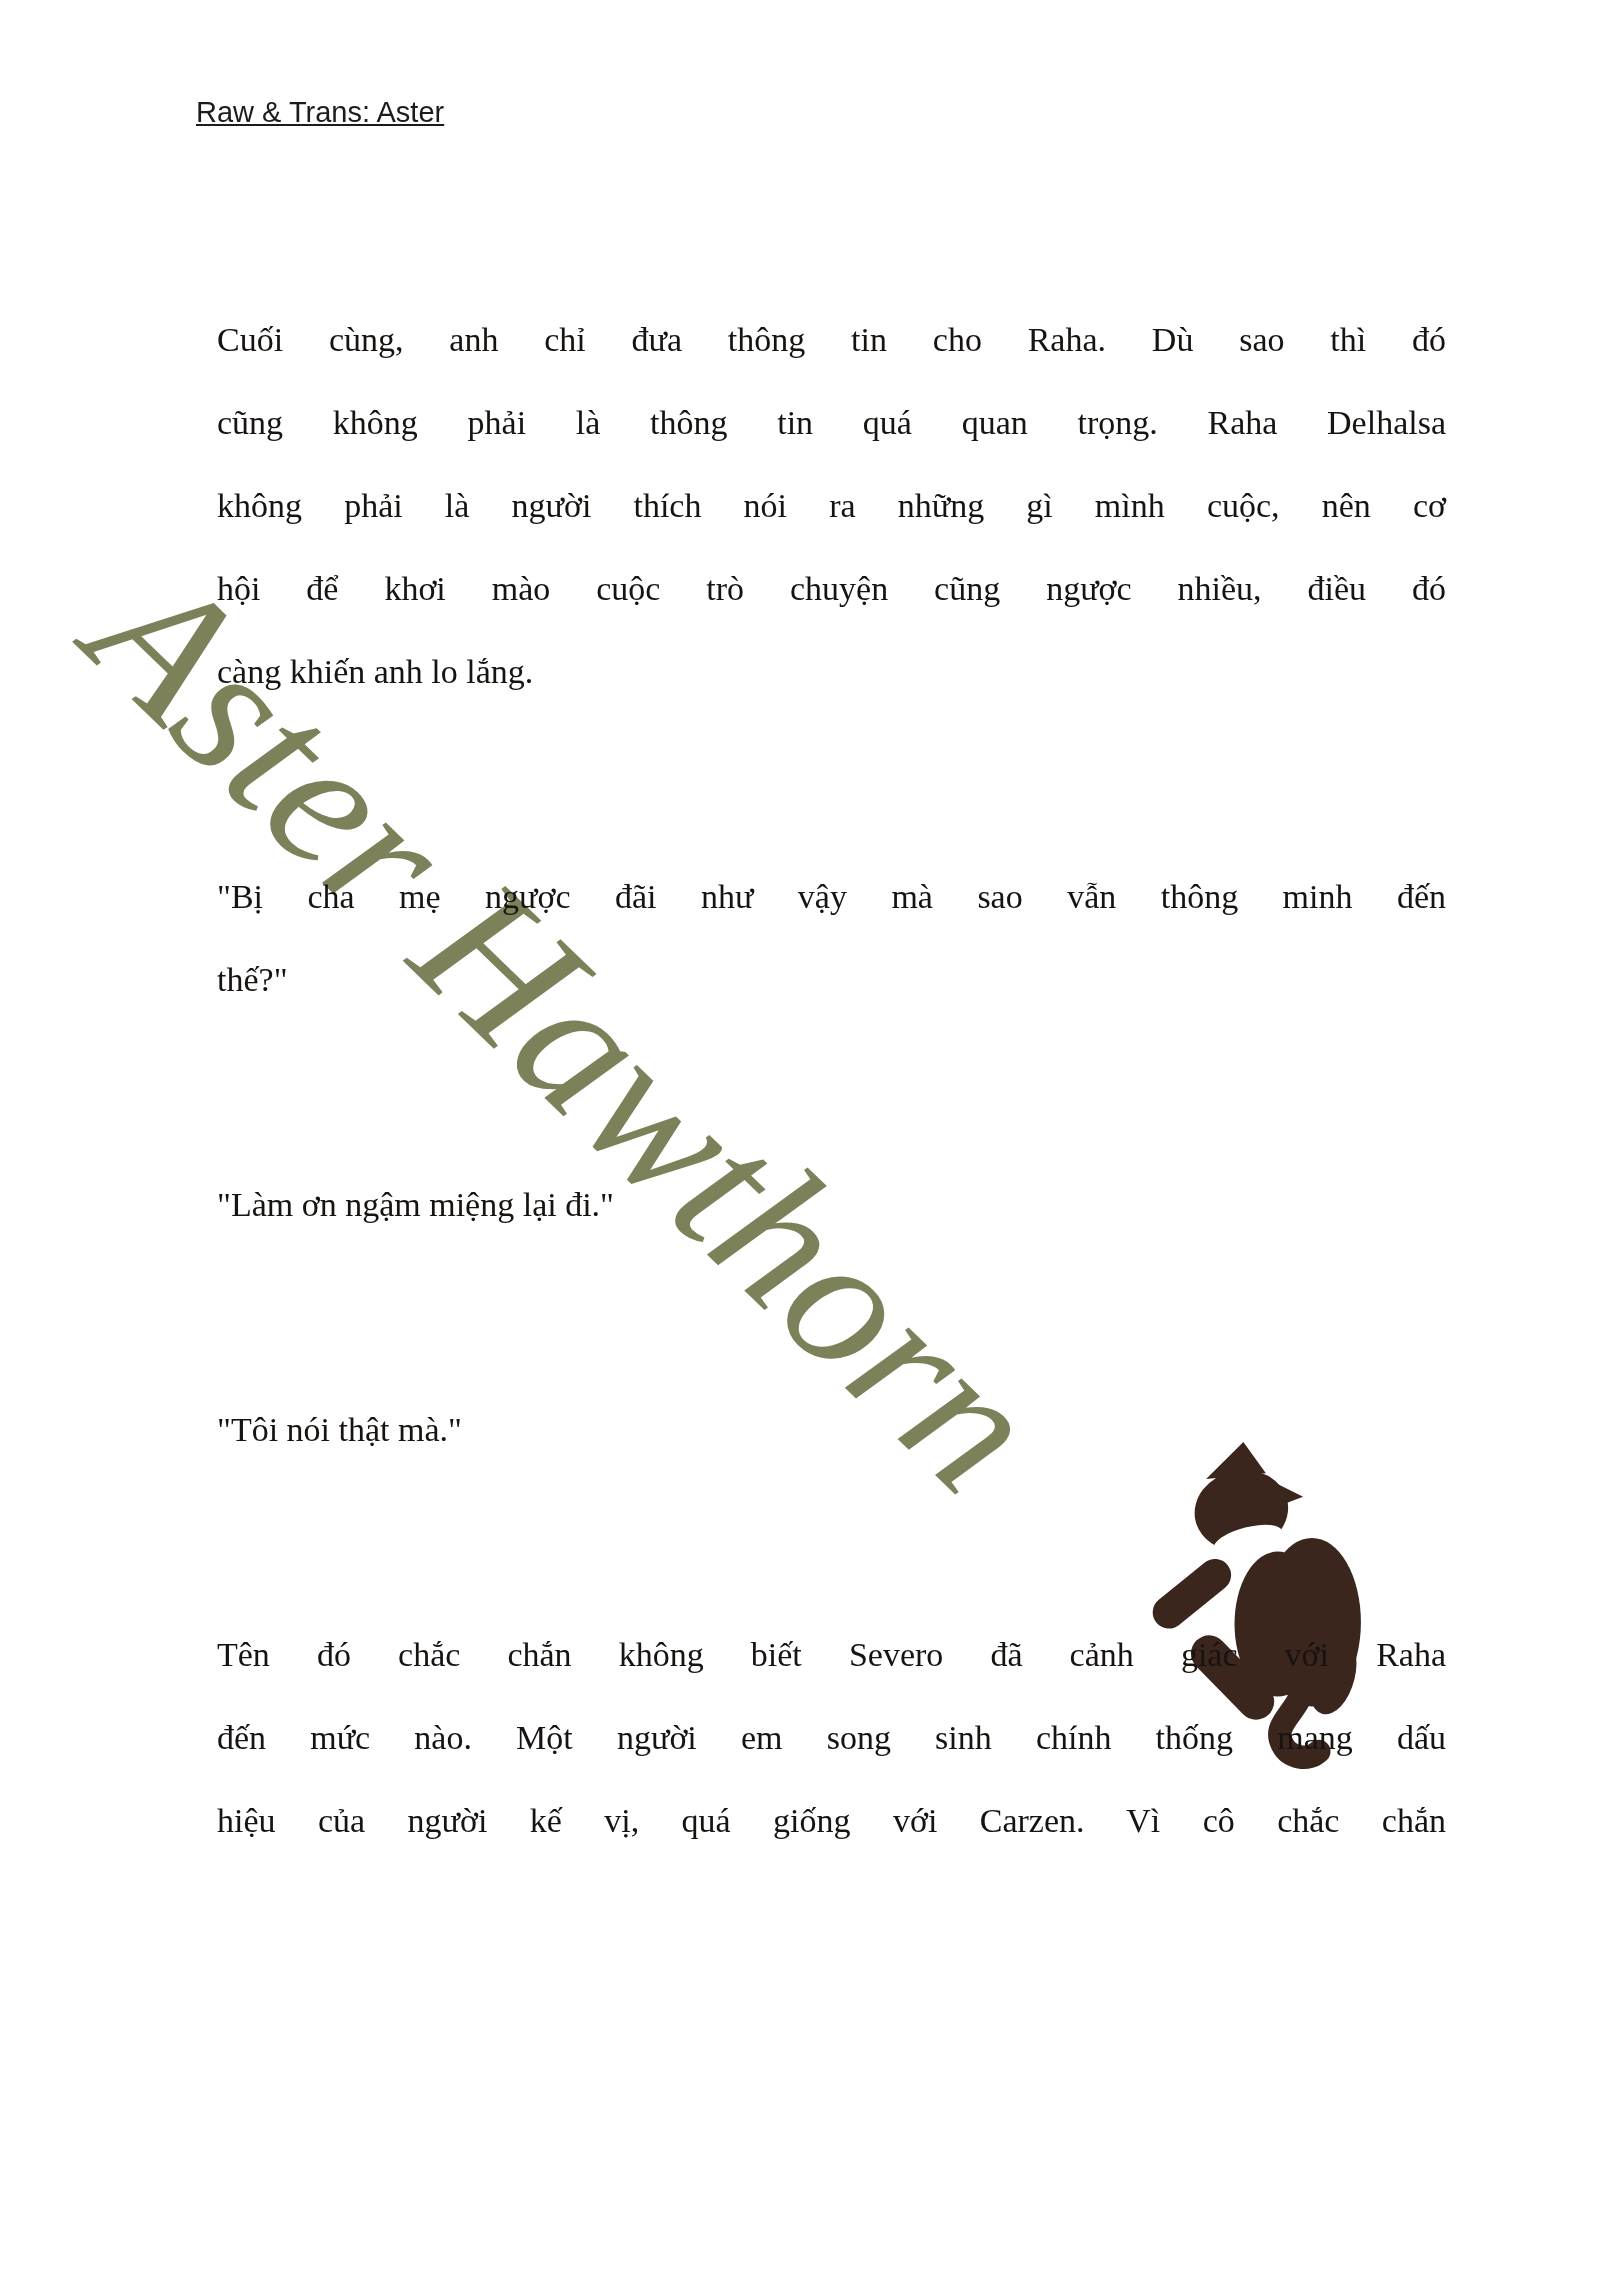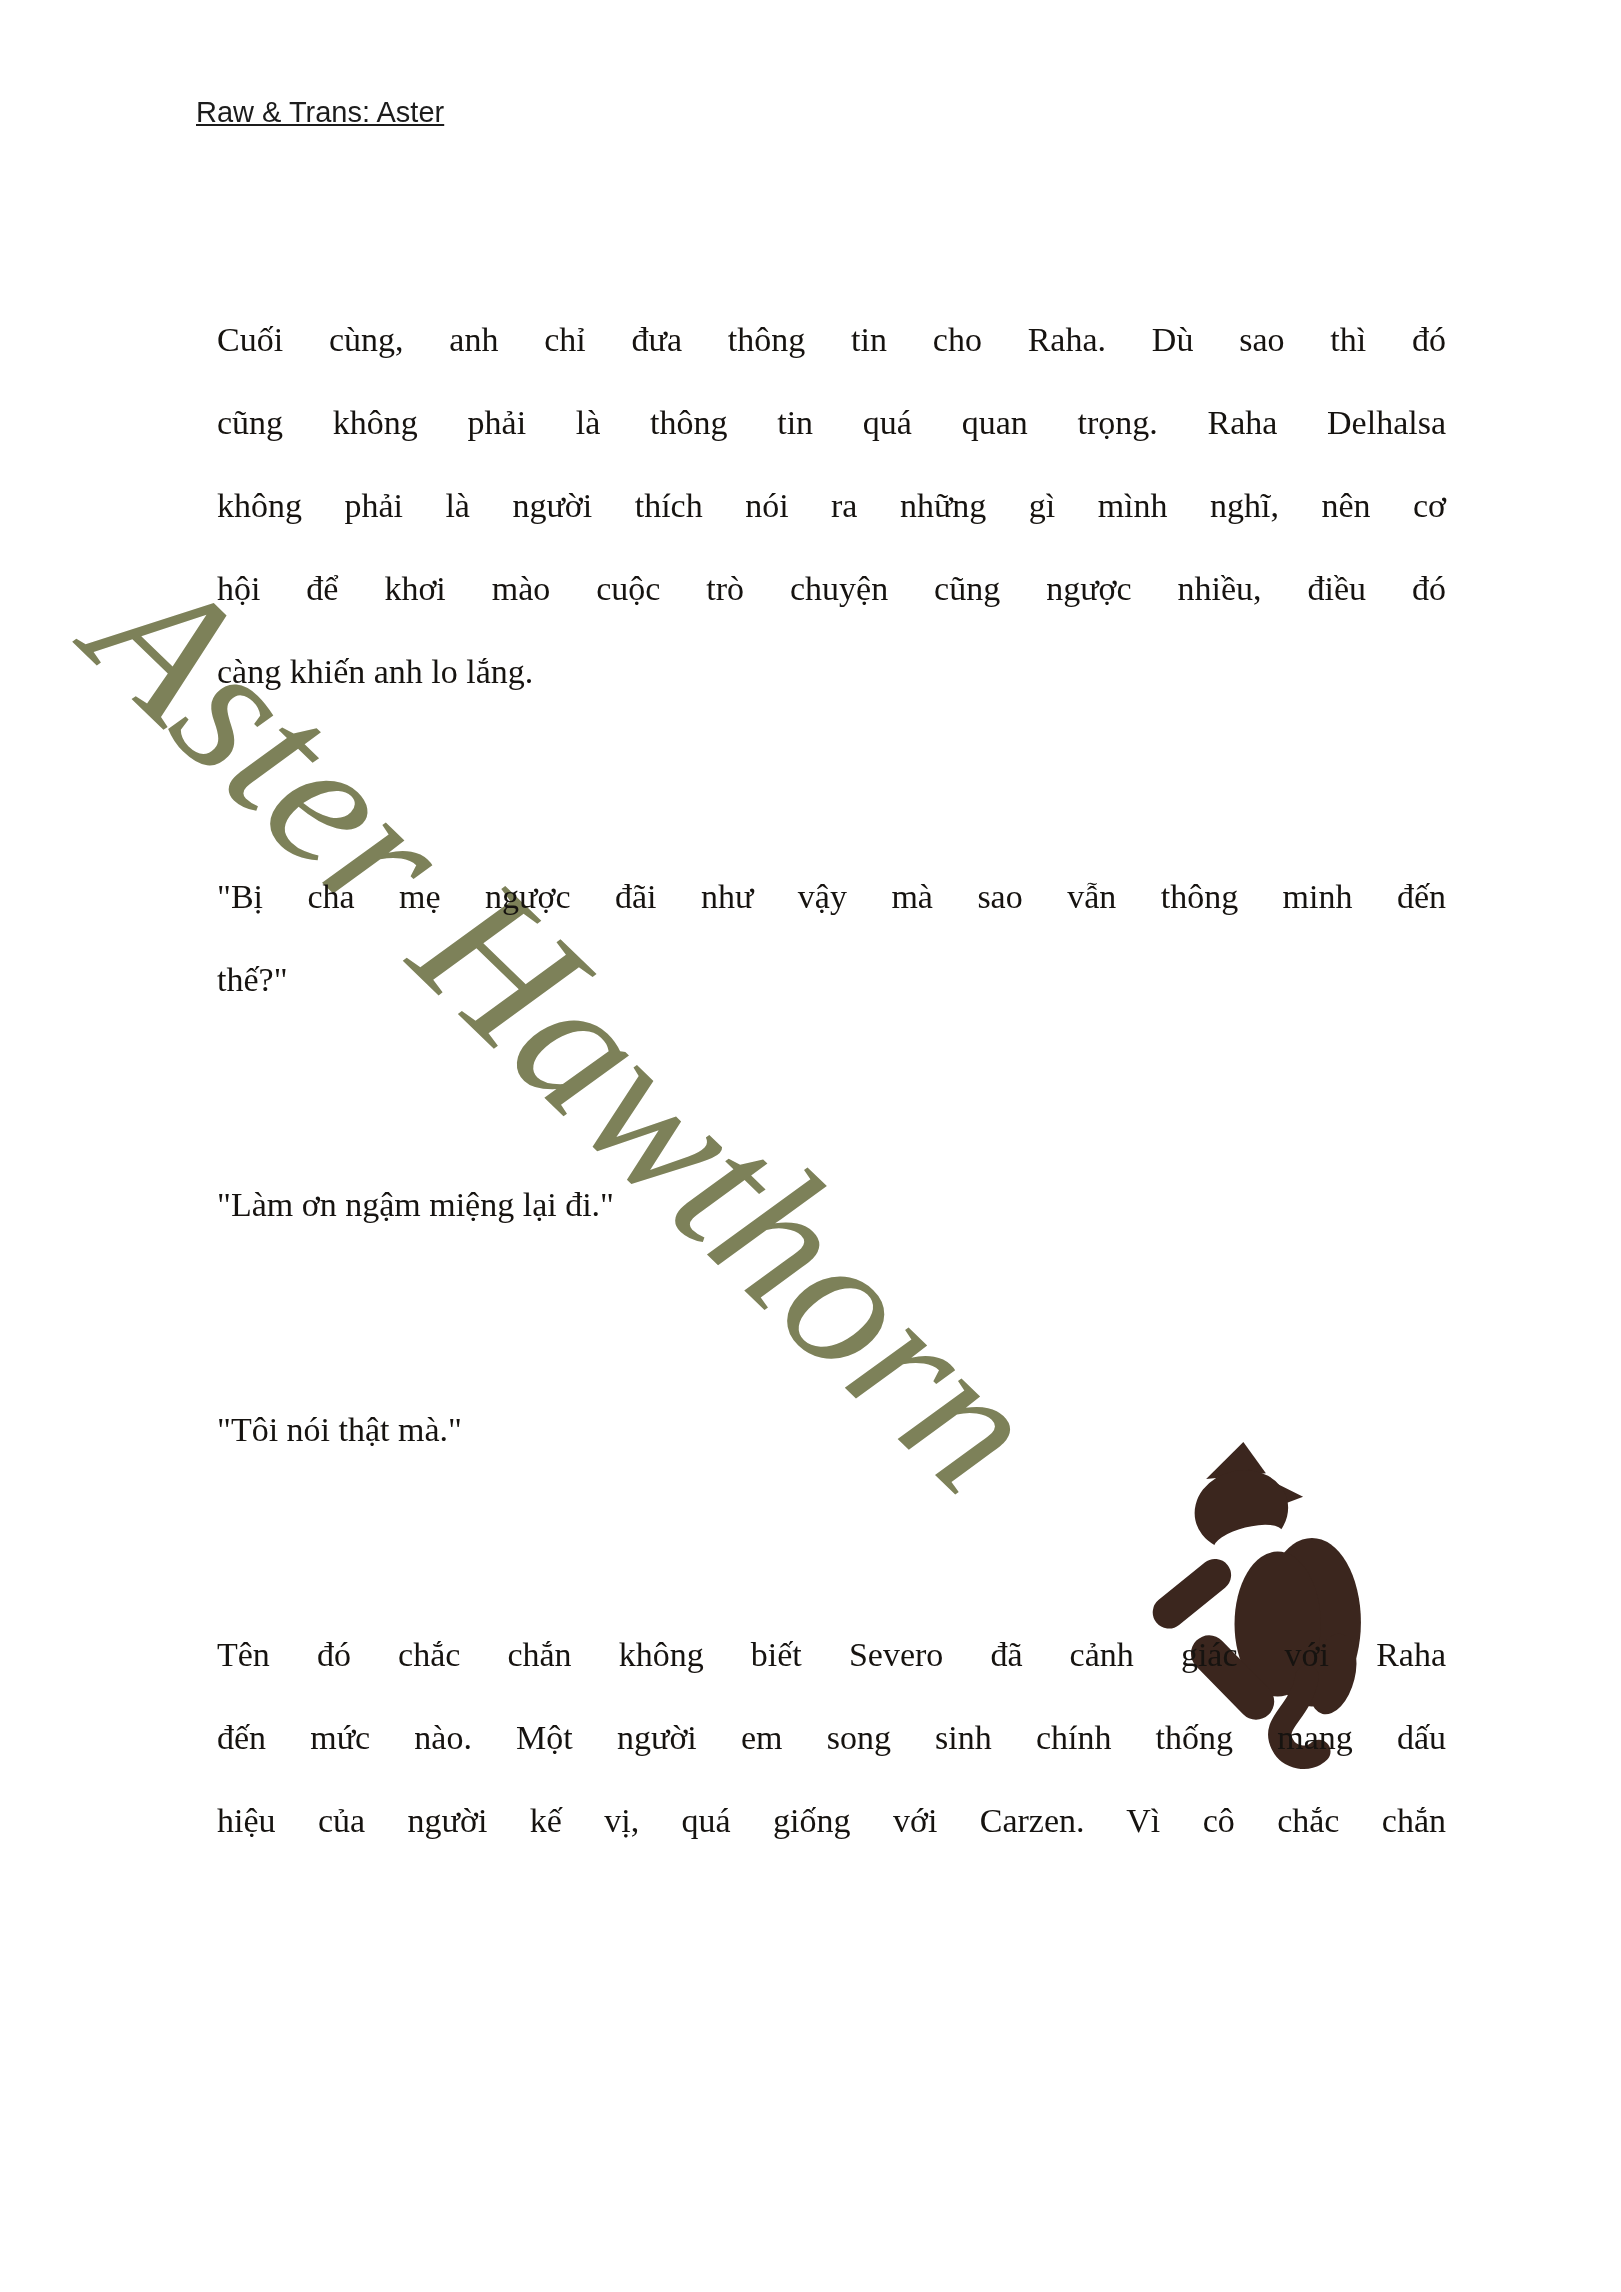--- a/index.html
+++ b/index.html
@@ -103,21 +103,21 @@
       </g>
 
       <ellipse cx="98" cy="106" rx="36" ry="13" fill="#ffffff" transform="rotate(-14 98 106)"></ellipse>
     </svg>
   </div>
 
   <div class="text-content" style="color: rgb(22, 19, 16);">
       <div class="paragraph">
         <div class="para-line">Cuối cùng, anh chỉ đưa thông tin cho Raha. Dù sao thì đó</div>
         <div class="para-line">cũng không phải là thông tin quá quan trọng. Raha Delhalsa</div>
-        <div class="para-line">không phải là người thích nói ra những gì mình nghĩ, nên cơ</div>
+        <div class="para-line">không phải là người thích nói ra những gì mình cuộc, nên cơ</div>
         <div class="para-line">hội để khơi mào cuộc trò chuyện cũng ngược nhiều, điều đó</div>
         <div class="para-line para-last">càng khiến anh lo lắng.</div>
       </div>
       <div class="paragraph">
         <div class="para-line">"Bị cha mẹ ngược đãi như vậy mà sao vẫn thông minh đến</div>
         <div class="para-line para-last">thế?"</div>
       </div>
       <div class="paragraph">
         <div class="para-line para-last">"Làm ơn ngậm miệng lại đi."</div>
       </div>

